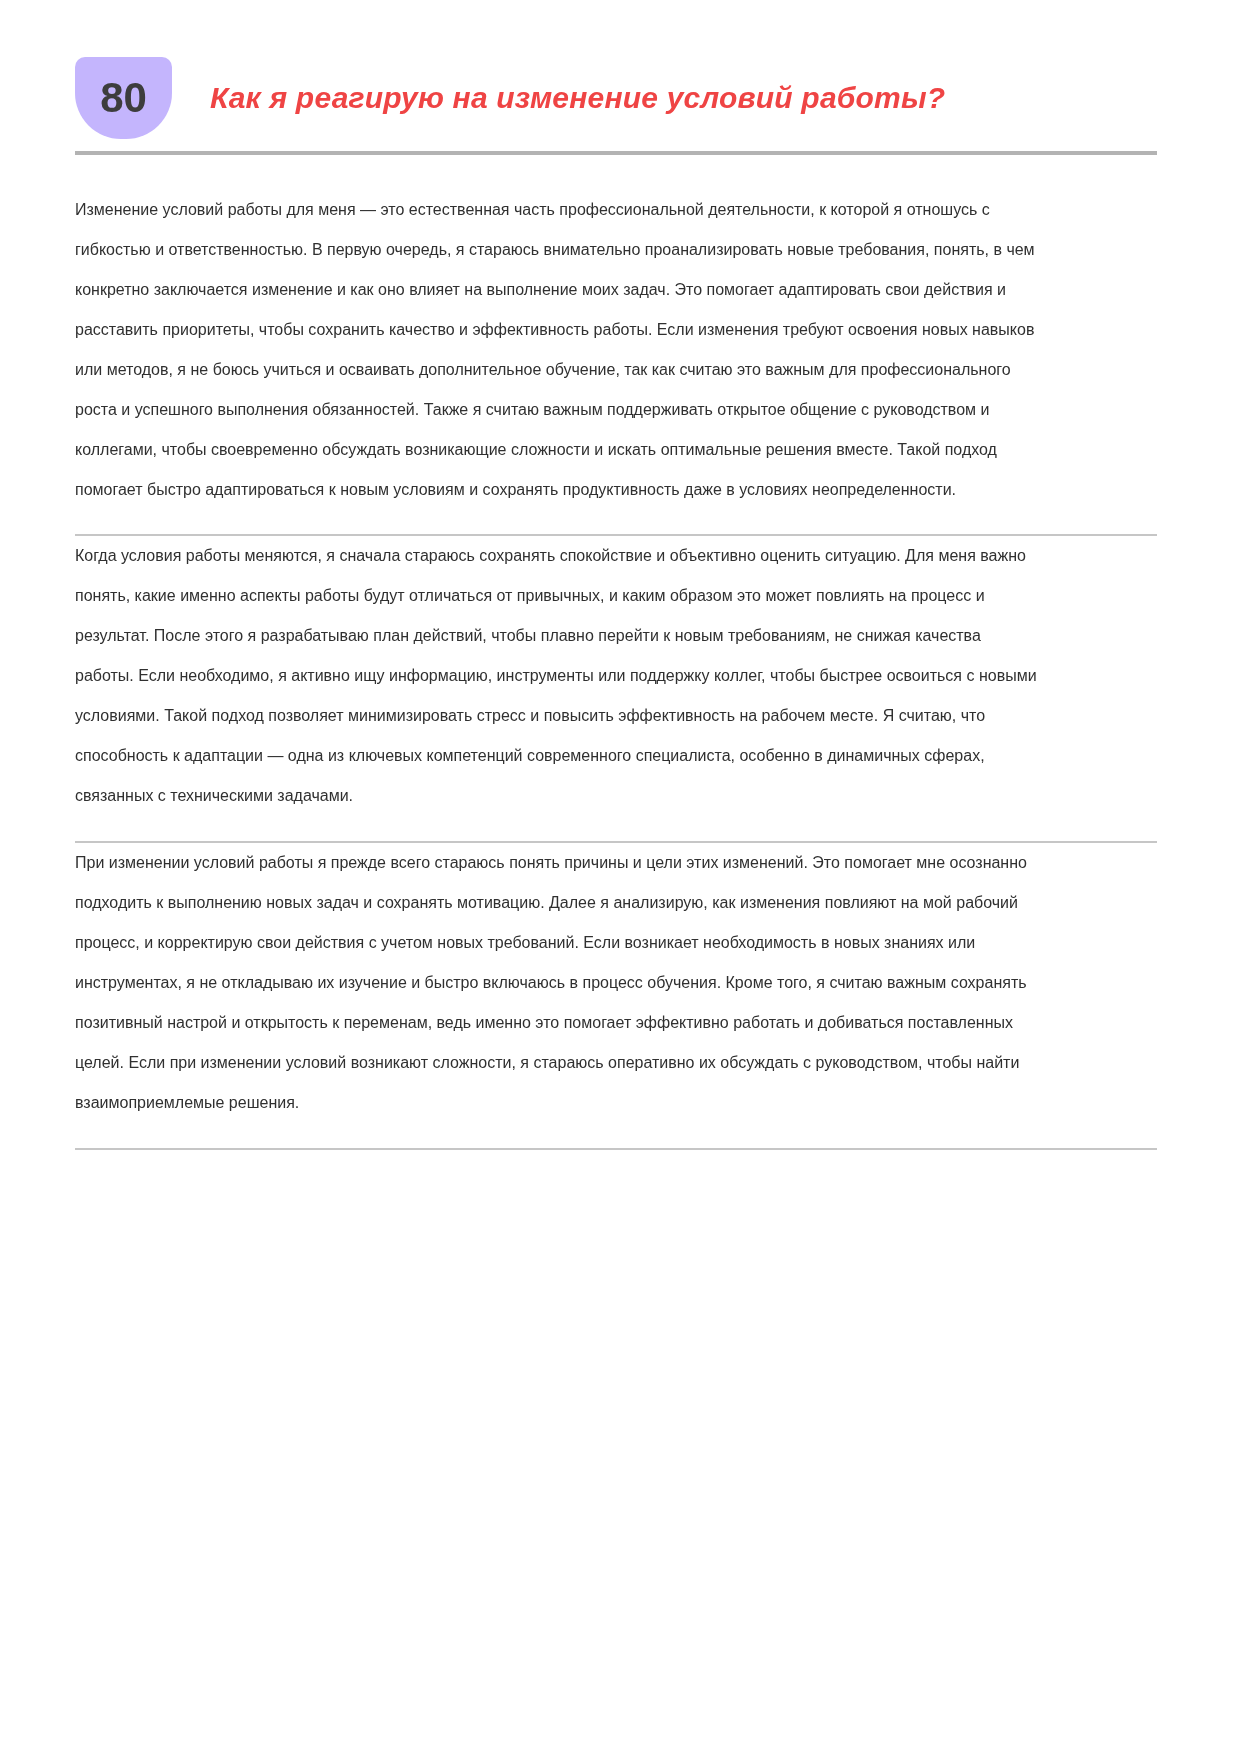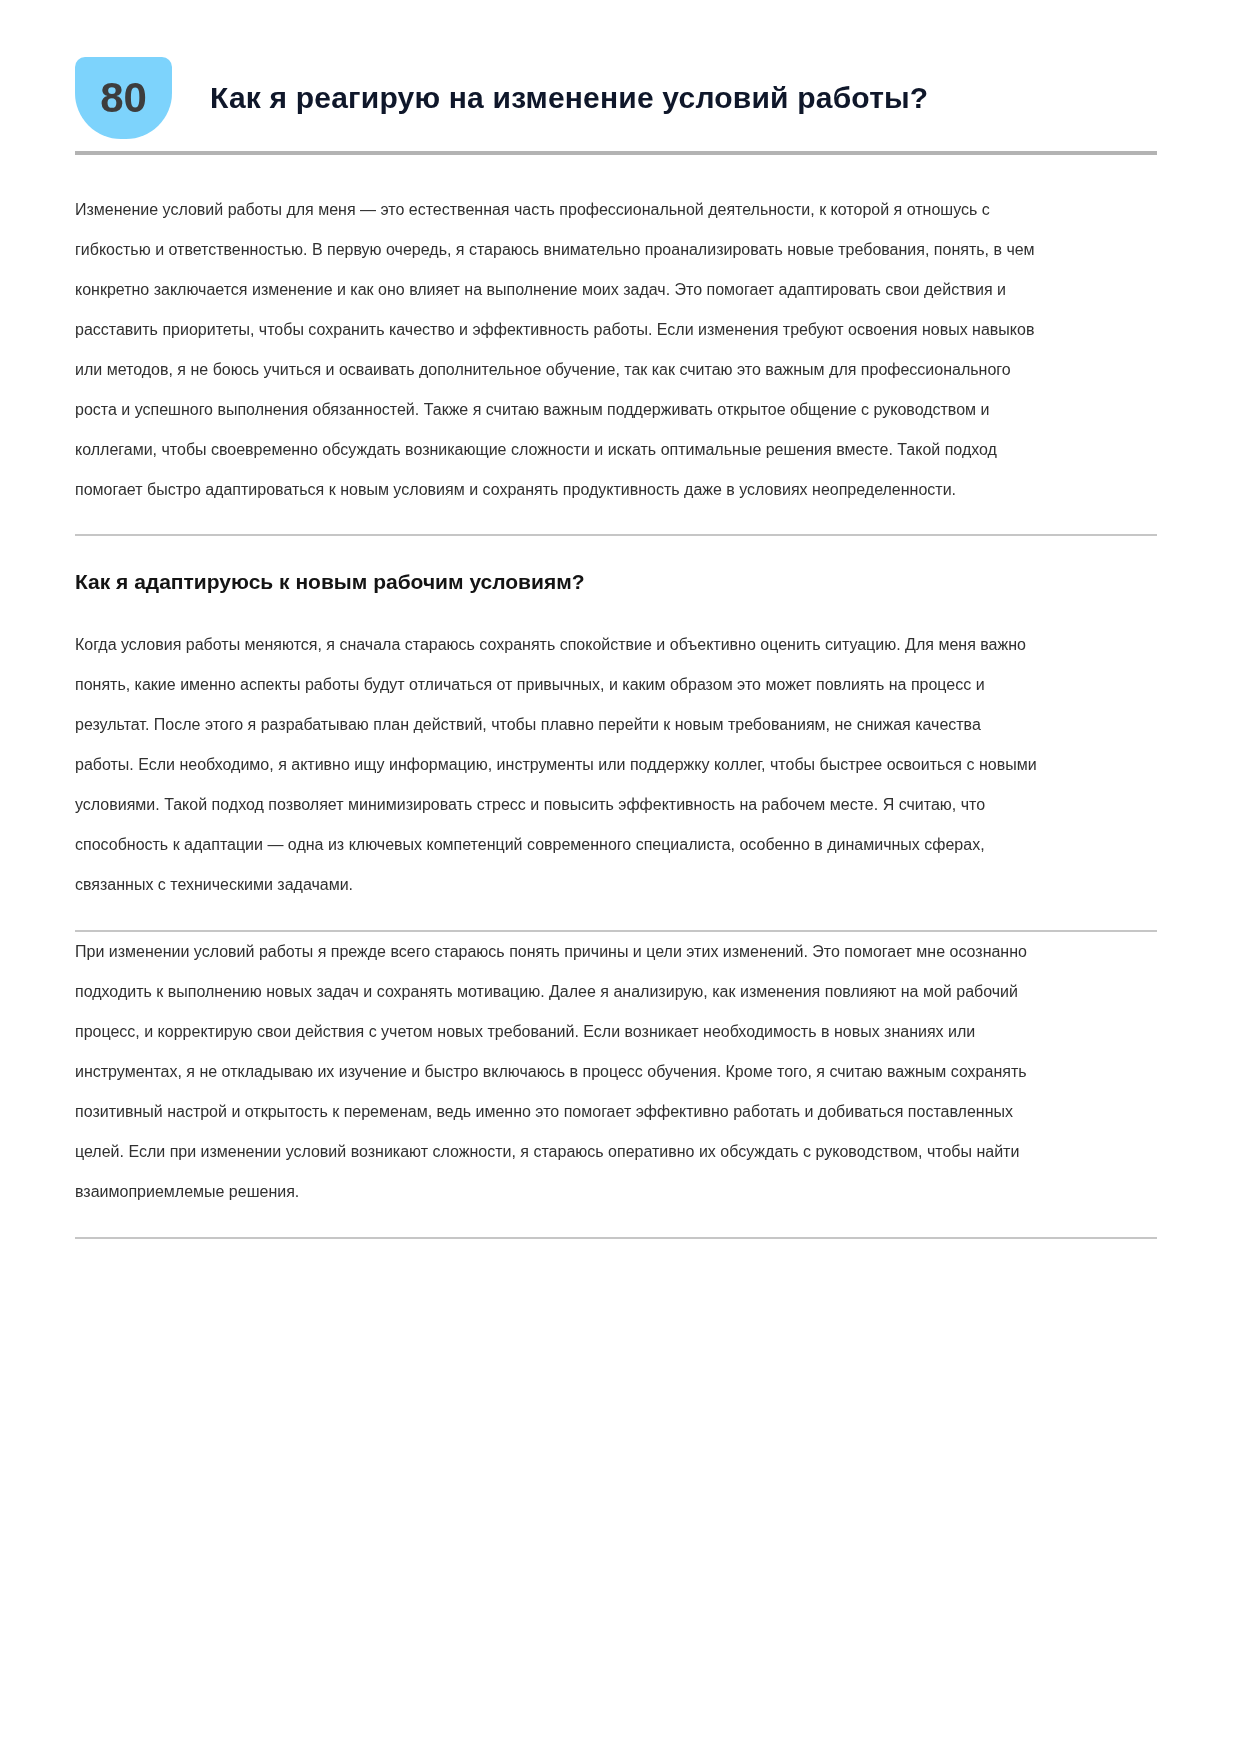--- a/index.html
+++ b/index.html
@@ -21,38 +21,39 @@
   .header {
     display: flex;
     align-items: center;
     gap: 38px;
     height: 82px;
   }
   .badge {
     flex: 0 0 auto;
     width: 97px;
     height: 82px;
-    background: #7dd3fc;
+    background: #c4b5fd;
     border-radius: 10px 10px 46px 46px;
     display: flex;
     align-items: center;
     justify-content: center;
   }
   .badge span {
     font-size: 42px;
     font-weight: bold;
     color: #3d3d3d;
     line-height: 1;
   }
   h1.title {
     margin: 0;
     font-size: 30px;
     font-weight: bold;
-    color: #0f172a;
+    color: #ef4444;
     letter-spacing: 0.2px;
+    font-style: italic;
   }
   hr.rule {
     border: none;
     margin: 0;
     width: 100%;
   }
   hr.rule-top {
     height: 4px;
     background: #b3b3b3;
     margin-top: 12px;
@@ -94,21 +95,20 @@
 
   <hr class="rule rule-top">
 
   <section class="sec sec-intro">
     <p class="body">Изменение условий работы для меня — это естественная часть профессиональной деятельности, к которой я отношусь с гибкостью и ответственностью. В первую очередь, я стараюсь внимательно проанализировать новые требования, понять, в чем конкретно заключается изменение и как оно влияет на выполнение моих задач. Это помогает адаптировать свои действия и расставить приоритеты, чтобы сохранить качество и эффективность работы. Если изменения требуют освоения новых навыков или методов, я не боюсь учиться и осваивать дополнительное обучение, так как считаю это важным для профессионального роста и успешного выполнения обязанностей. Также я считаю важным поддерживать открытое общение с руководством и коллегами, чтобы своевременно обсуждать возникающие сложности и искать оптимальные решения вместе. Такой подход помогает быстро адаптироваться к новым условиям и сохранять продуктивность даже в условиях неопределенности.</p>
   </section>
 
   <hr class="rule rule-section r2">
 
   <section class="sec">
-    <h2 class="sub">Как я адаптируюсь к новым рабочим условиям?</h2>
     <p class="body">Когда условия работы меняются, я сначала стараюсь сохранять спокойствие и объективно оценить ситуацию. Для меня важно понять, какие именно аспекты работы будут отличаться от привычных, и каким образом это может повлиять на процесс и результат. После этого я разрабатываю план действий, чтобы плавно перейти к новым требованиям, не снижая качества работы. Если необходимо, я активно ищу информацию, инструменты или поддержку коллег, чтобы быстрее освоиться с новыми условиями. Такой подход позволяет минимизировать стресс и повысить эффективность на рабочем месте. Я считаю, что способность к адаптации — одна из ключевых компетенций современного специалиста, особенно в динамичных сферах, связанных с техническими задачами.</p>
   </section>
 
   <hr class="rule rule-section r3">
 
   <section class="sec">
     <p class="body">При изменении условий работы я прежде всего стараюсь понять причины и цели этих изменений. Это помогает мне осознанно подходить к выполнению новых задач и сохранять мотивацию. Далее я анализирую, как изменения повлияют на мой рабочий процесс, и корректирую свои действия с учетом новых требований. Если возникает необходимость в новых знаниях или инструментах, я не откладываю их изучение и быстро включаюсь в процесс обучения. Кроме того, я считаю важным сохранять позитивный настрой и открытость к переменам, ведь именно это помогает эффективно работать и добиваться поставленных целей. Если при изменении условий возникают сложности, я стараюсь оперативно их обсуждать с руководством, чтобы найти взаимоприемлемые решения.</p>
   </section>
 
   <hr class="rule rule-section r4">

